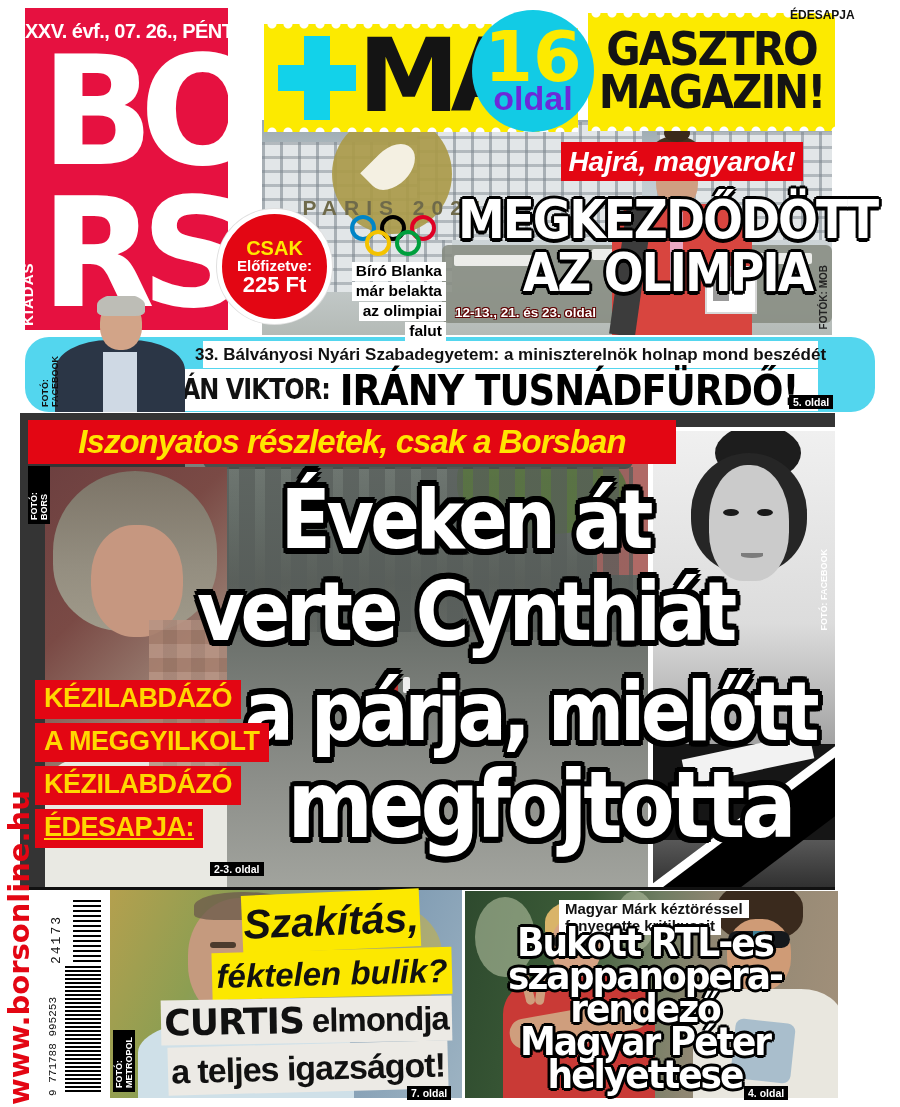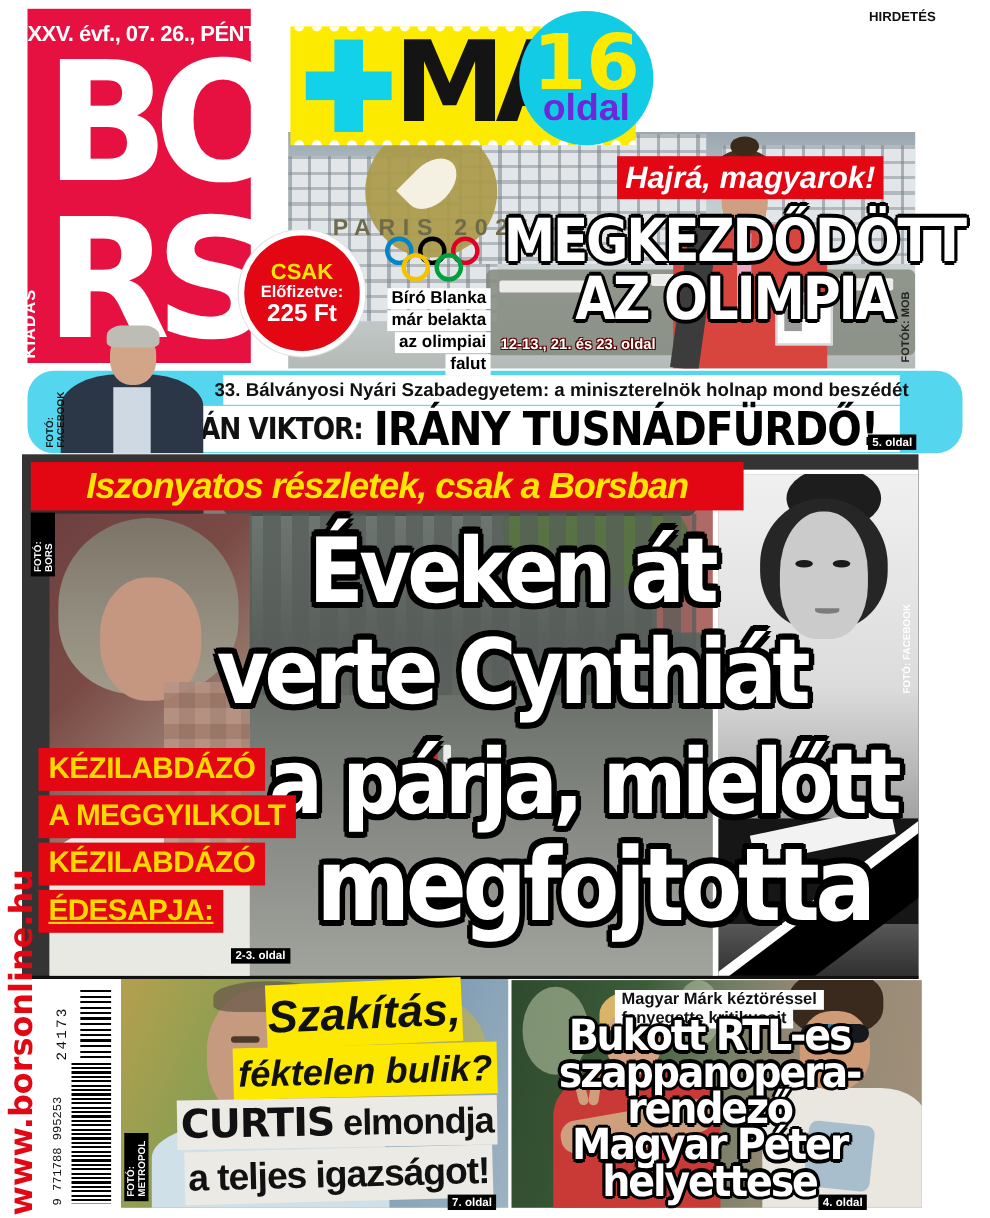--- a/index.html
+++ b/index.html
@@ -255,21 +255,21 @@
 <body>
 
 <div id="page">
 
   <div class="abs logo-box">
     <div class="logo-date">XXV. évf., 07. 26., PÉNTEK</div>
     <div class="logo-word logo-top">BO</div>
     <div class="logo-word logo-bottom">RS</div>
   </div>
   <div class="abs edition-vert">ORSZÁGOS KIADÁS</div>
-  <div class="abs hirdetes">HIRDETÉS</div>
+  <div class="abs hirdetes">ÉDESAPJA</div>
 
   <div class="abs oly-photo">
     <div class="bld" style="left:0;top:22px;width:190px;height:150px;"></div>
     <div class="bld" style="left:155px;top:2px;width:225px;height:118px;"></div>
     <div class="bld" style="right:0;top:12px;width:175px;height:108px;"></div>
     <div class="venue">
       <div class="banner-strip" style="left:12px;top:10px;width:90px;"></div>
       <div class="banner-strip" style="left:150px;top:4px;width:80px;"></div>
       <div class="banner-strip" style="left:270px;top:8px;width:100px;"></div>
     </div>
@@ -297,20 +297,24 @@
     <div class="oly-credit">FOTÓK: MOB</div>
   </div>
 
   <div class="abs stamp stamp-ma">
     <div class="plus-icon"></div>
     <div class="ma-label">MA</div>
   </div>
   <div class="abs circle-16">
     <div class="num16">16</div>
     <div class="oldal16">oldal</div>
+  </div>
+  <div class="abs stamp stamp-gasztro">
+    <div class="gasztro-line">GASZTRO</div>
+    <div class="gasztro-line">MAGAZIN!</div>
   </div>
 
   <div class="abs price-circle">
     <div class="price-only">CSAK</div>
     <div class="price-sub-label">Előfizetve:</div>
     <div class="price-sub">225 Ft</div>
   </div>
 
   <div class="abs caption-stack">
     <div class="caption-line">Bíró Blanka</div>

